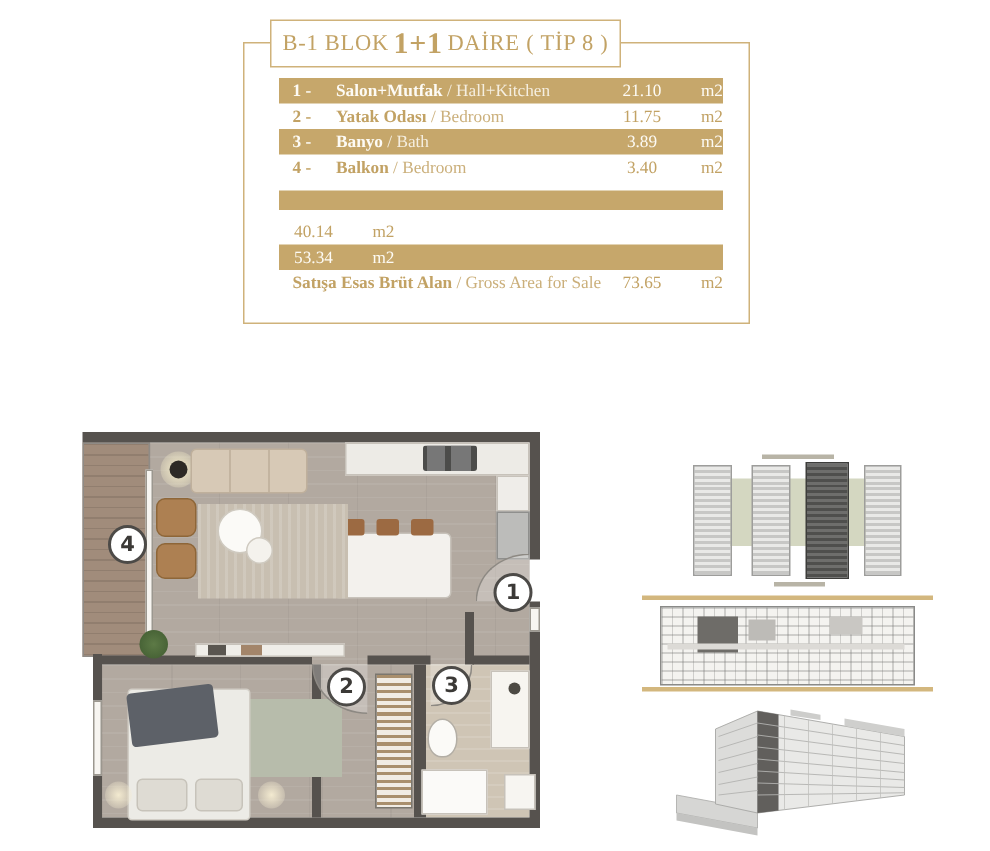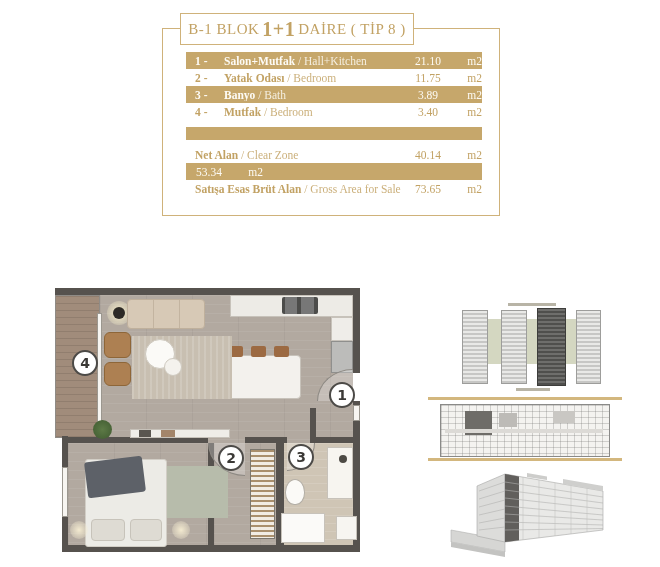--- a/index.html
+++ b/index.html
@@ -85,29 +85,28 @@
       <span class="unit">m2</span>
     </div>
     <div class="row gold">
       <span class="num">3 -</span>
       <span class="nm"><b>Banyo</b><span class="en"> / Bath</span></span>
       <span class="val">3.89</span>
       <span class="unit">m2</span>
     </div>
     <div class="row">
       <span class="num">4 -</span>
-      <span class="nm"><b>Mutfak</b><span class="en"> / Bedroom</span></span>
+      <span class="nm"><b>Balkon</b><span class="en"> / Bedroom</span></span>
       <span class="val">3.40</span>
       <span class="unit">m2</span>
     </div>
 
     <div class="sep-bar"></div>
 
     <div class="row sum">
-      <span class="nm"><b>Net Alan</b><span class="en"> / Clear Zone</span></span>
       <span class="val">40.14</span>
       <span class="unit">m2</span>
     </div>
     <div class="row sum gold">
       <span class="val">53.34</span>
       <span class="unit">m2</span>
     </div>
     <div class="row sum">
       <span class="nm"><b>Satışa Esas Brüt Alan</b><span class="en"> / Gross Area for Sale</span></span>
       <span class="val">73.65</span>

